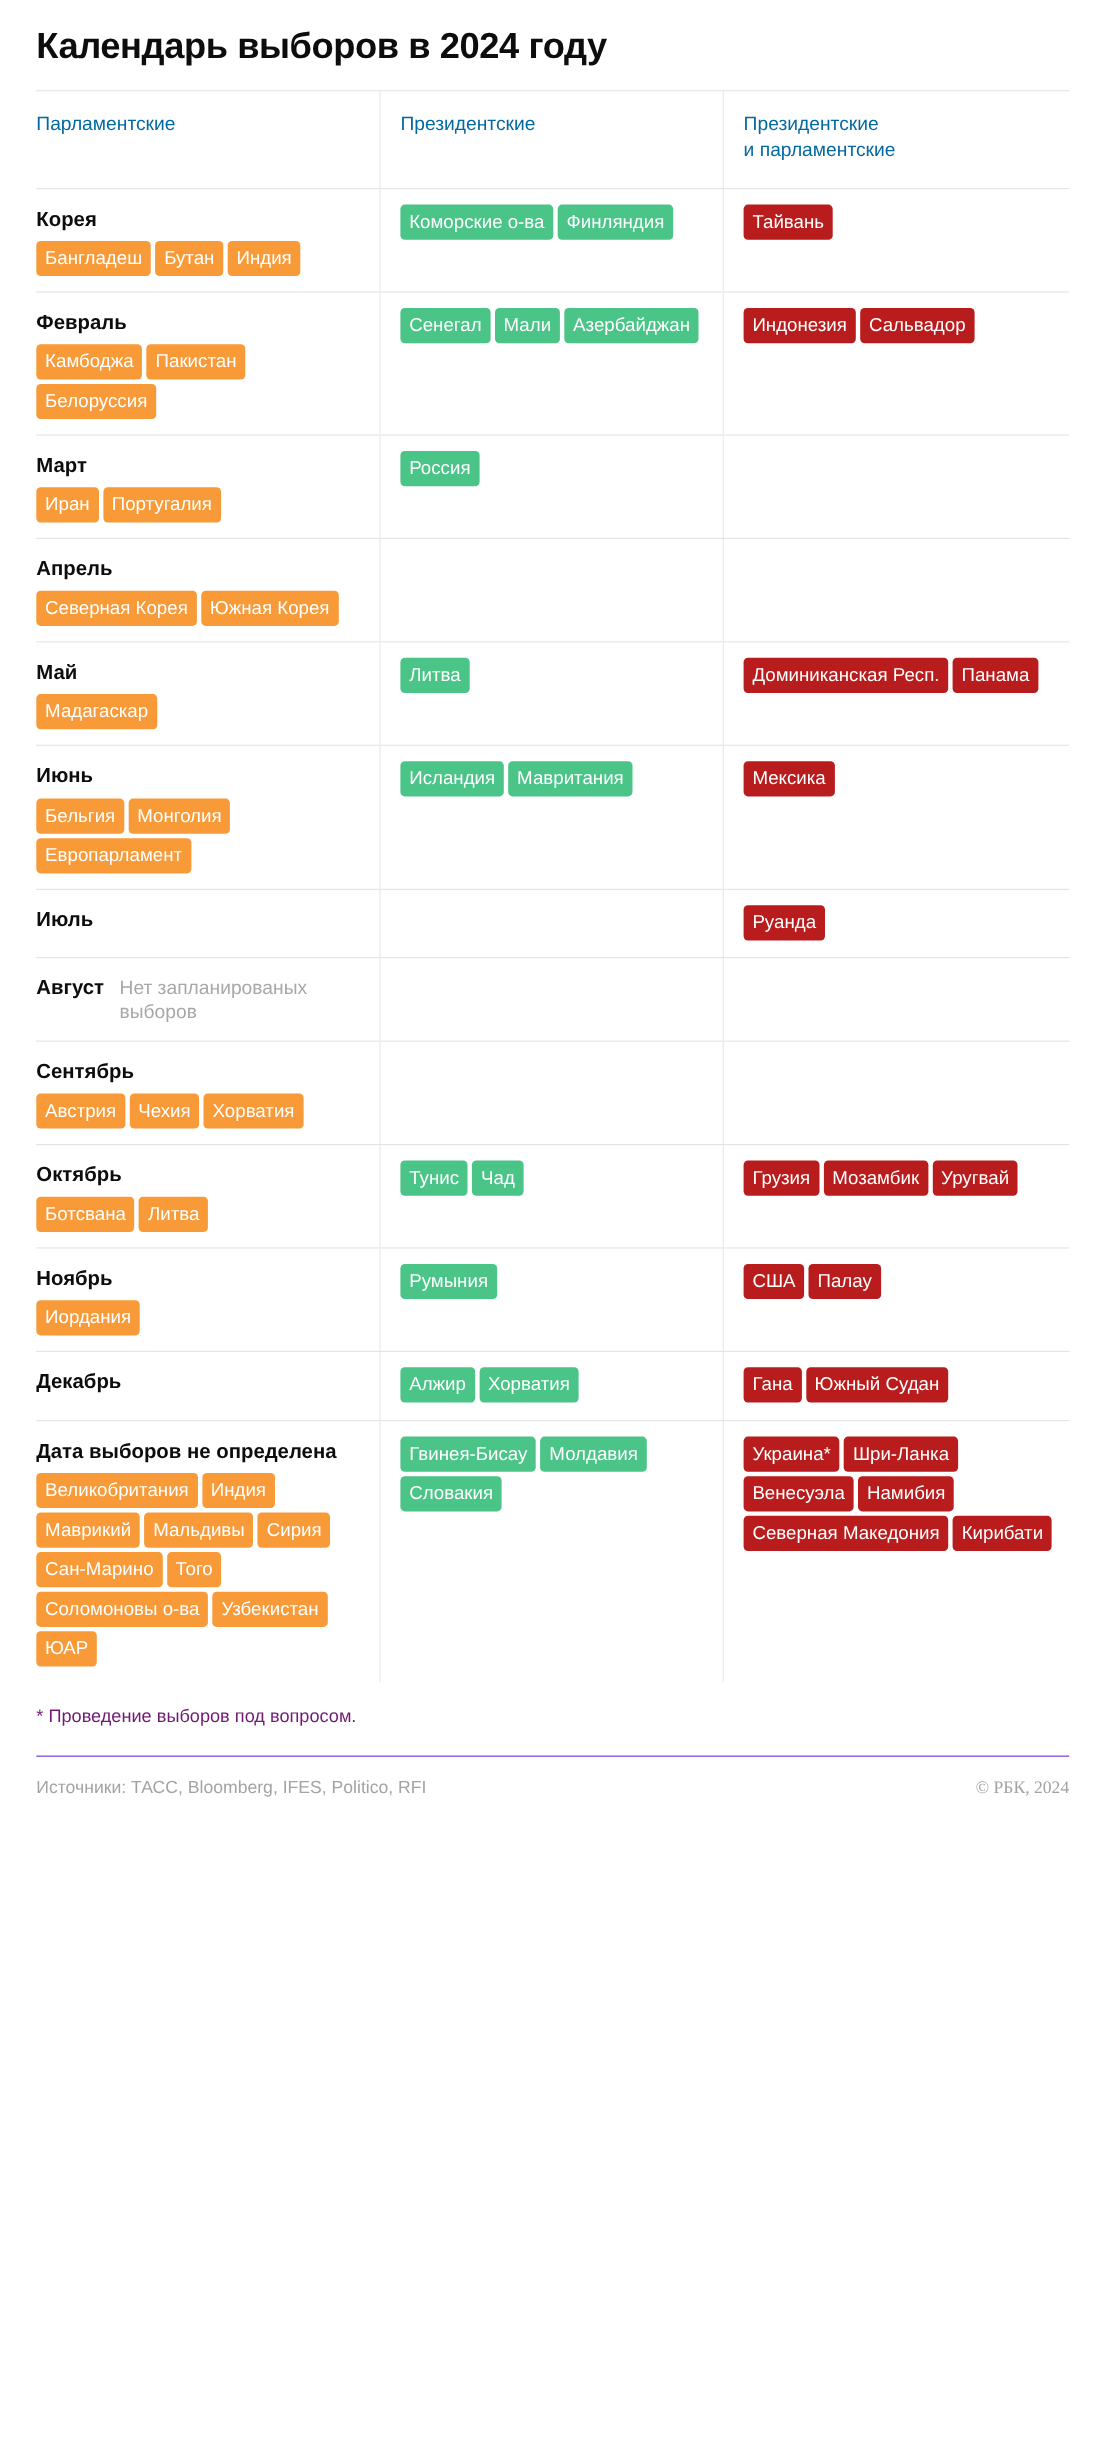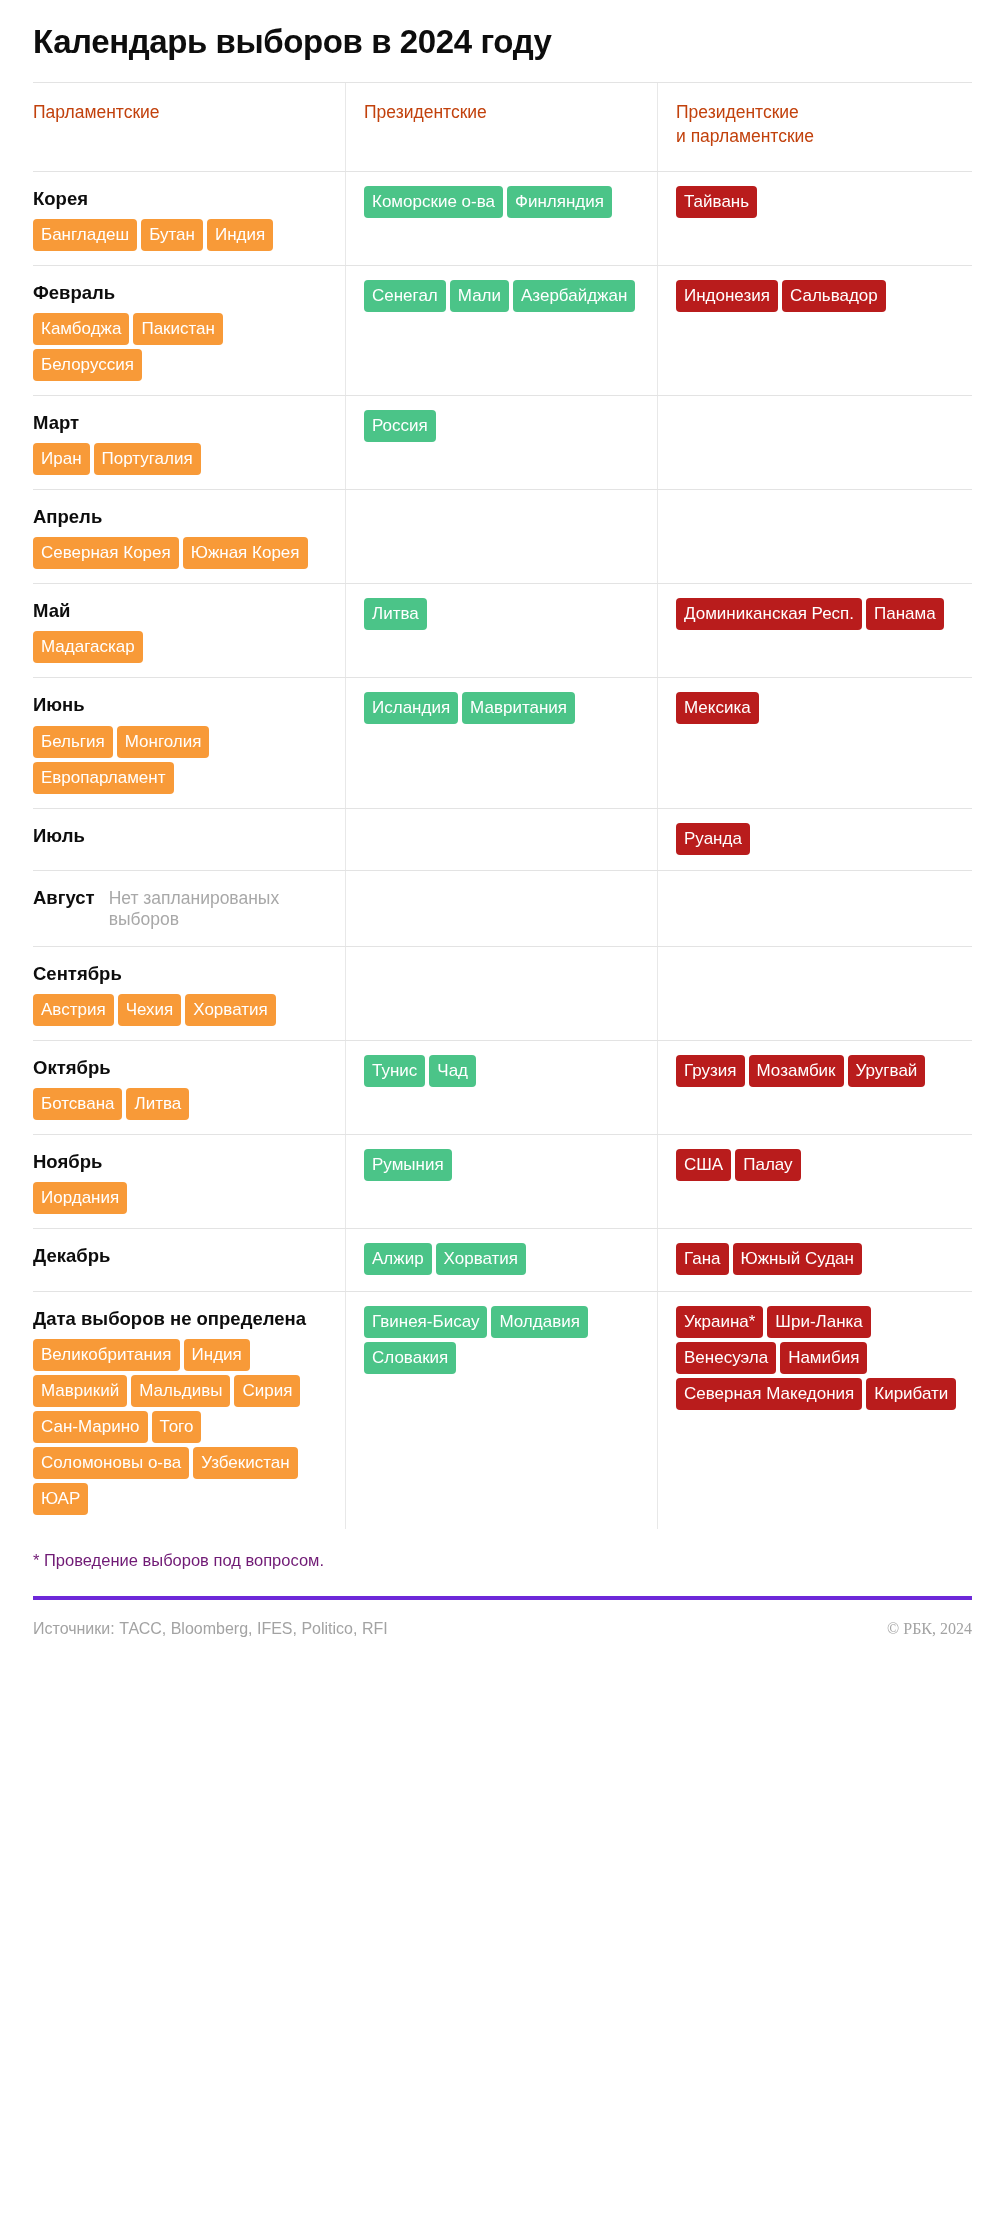--- a/index.html
+++ b/index.html
@@ -48,21 +48,21 @@
     box-sizing: border-box;
     position: relative;
   }
   .cell.c0 { width: 312px; padding: 14px 16px 14px 0; }
   .cell.c1 { width: 312px; padding: 14px 16px 14px 18px; border-left: 1px solid #e8e8e8; }
   .cell.c2 { width: 315px; padding: 14px 0 14px 18px; border-left: 1px solid #e8e8e8; }
 
   
   .header-row .cell { padding-top: 18px; padding-bottom: 22px; }
   .col-head {
-    color: #c2410c;
+    color: #0369a1;
     font-size: 17.5px;
     line-height: 1.35;
     font-weight: normal;
     white-space: pre-line;
   }
 
   
   .month {
     font-size: 18.5px;
     font-weight: bold;
@@ -107,21 +107,21 @@
 
   
   .footnote {
     color: #701a75;
     font-size: 16.5px;
     padding: 22px 0 26px 0;
   }
 
   
   .footer {
-    border-top: 4px solid #6d28d9;
+    border-top: 1px solid #6d28d9;
     display: flex;
     justify-content: space-between;
     align-items: center;
     padding: 20px 0 22px 0;
     color: #a3a3a3;
     font-size: 16px;
   }
   .footer .src { text-align: left; }
   .footer .copy { text-align: left; font-family: Liberation Serif, serif; }
 </style>

